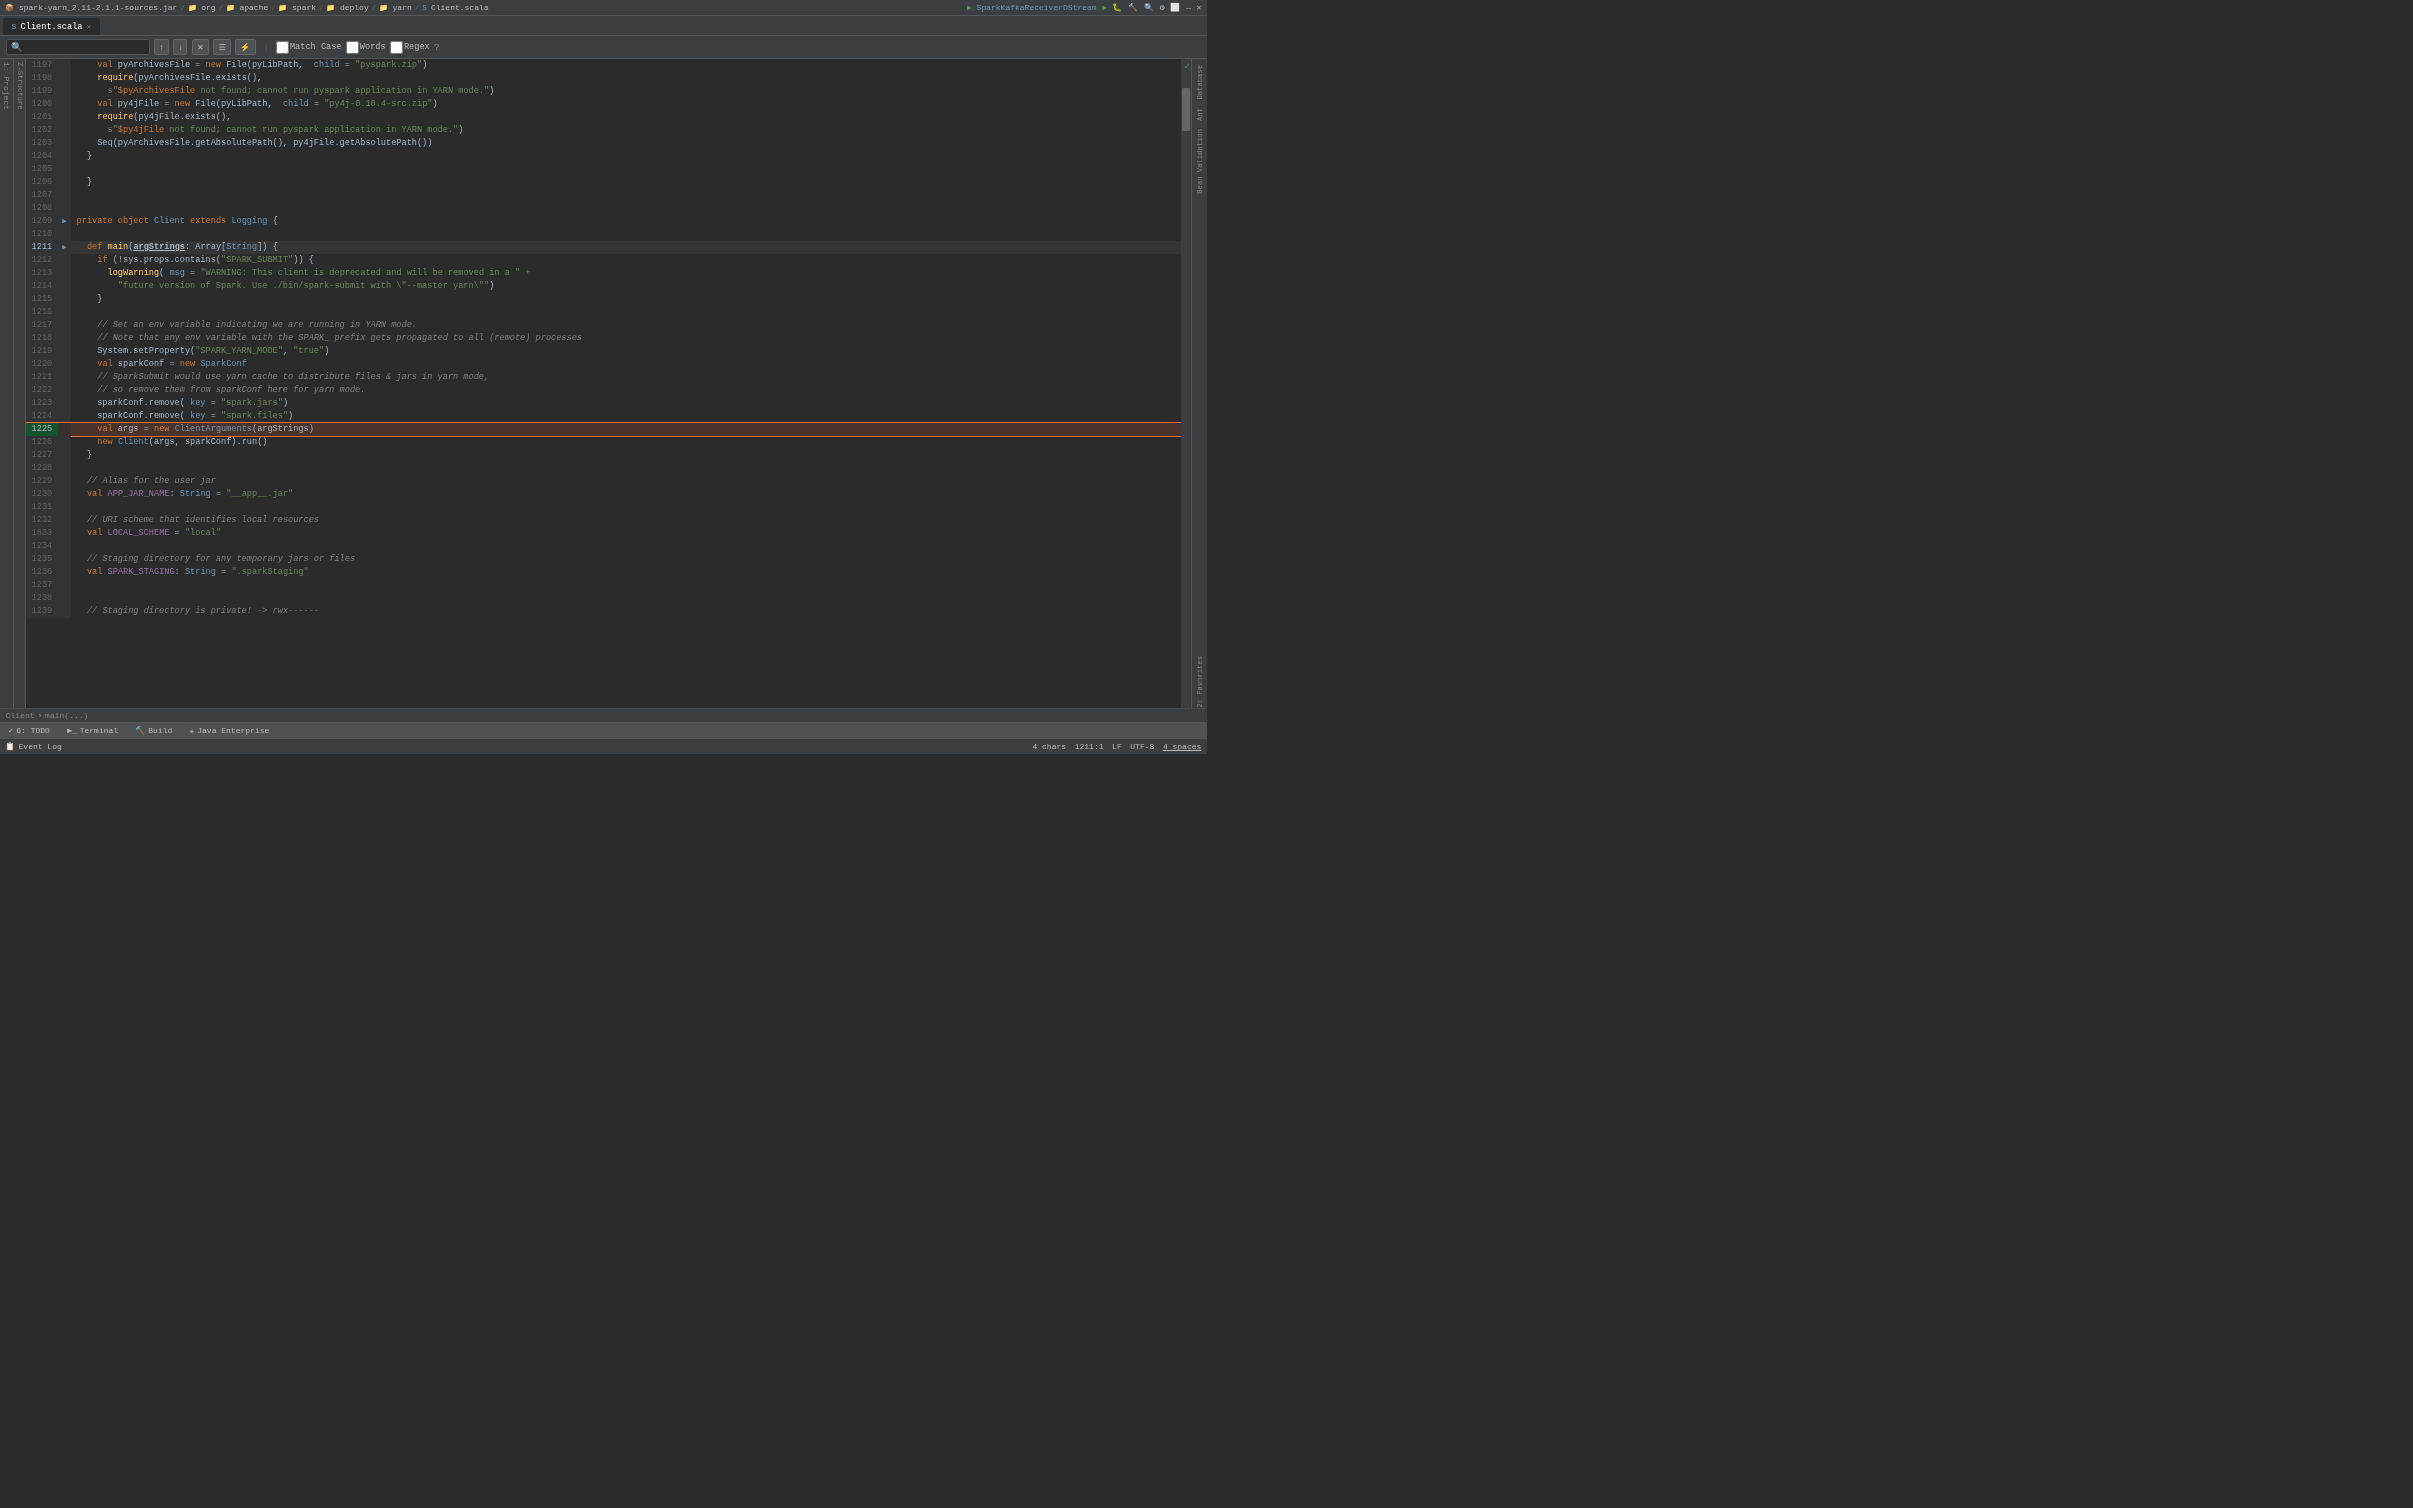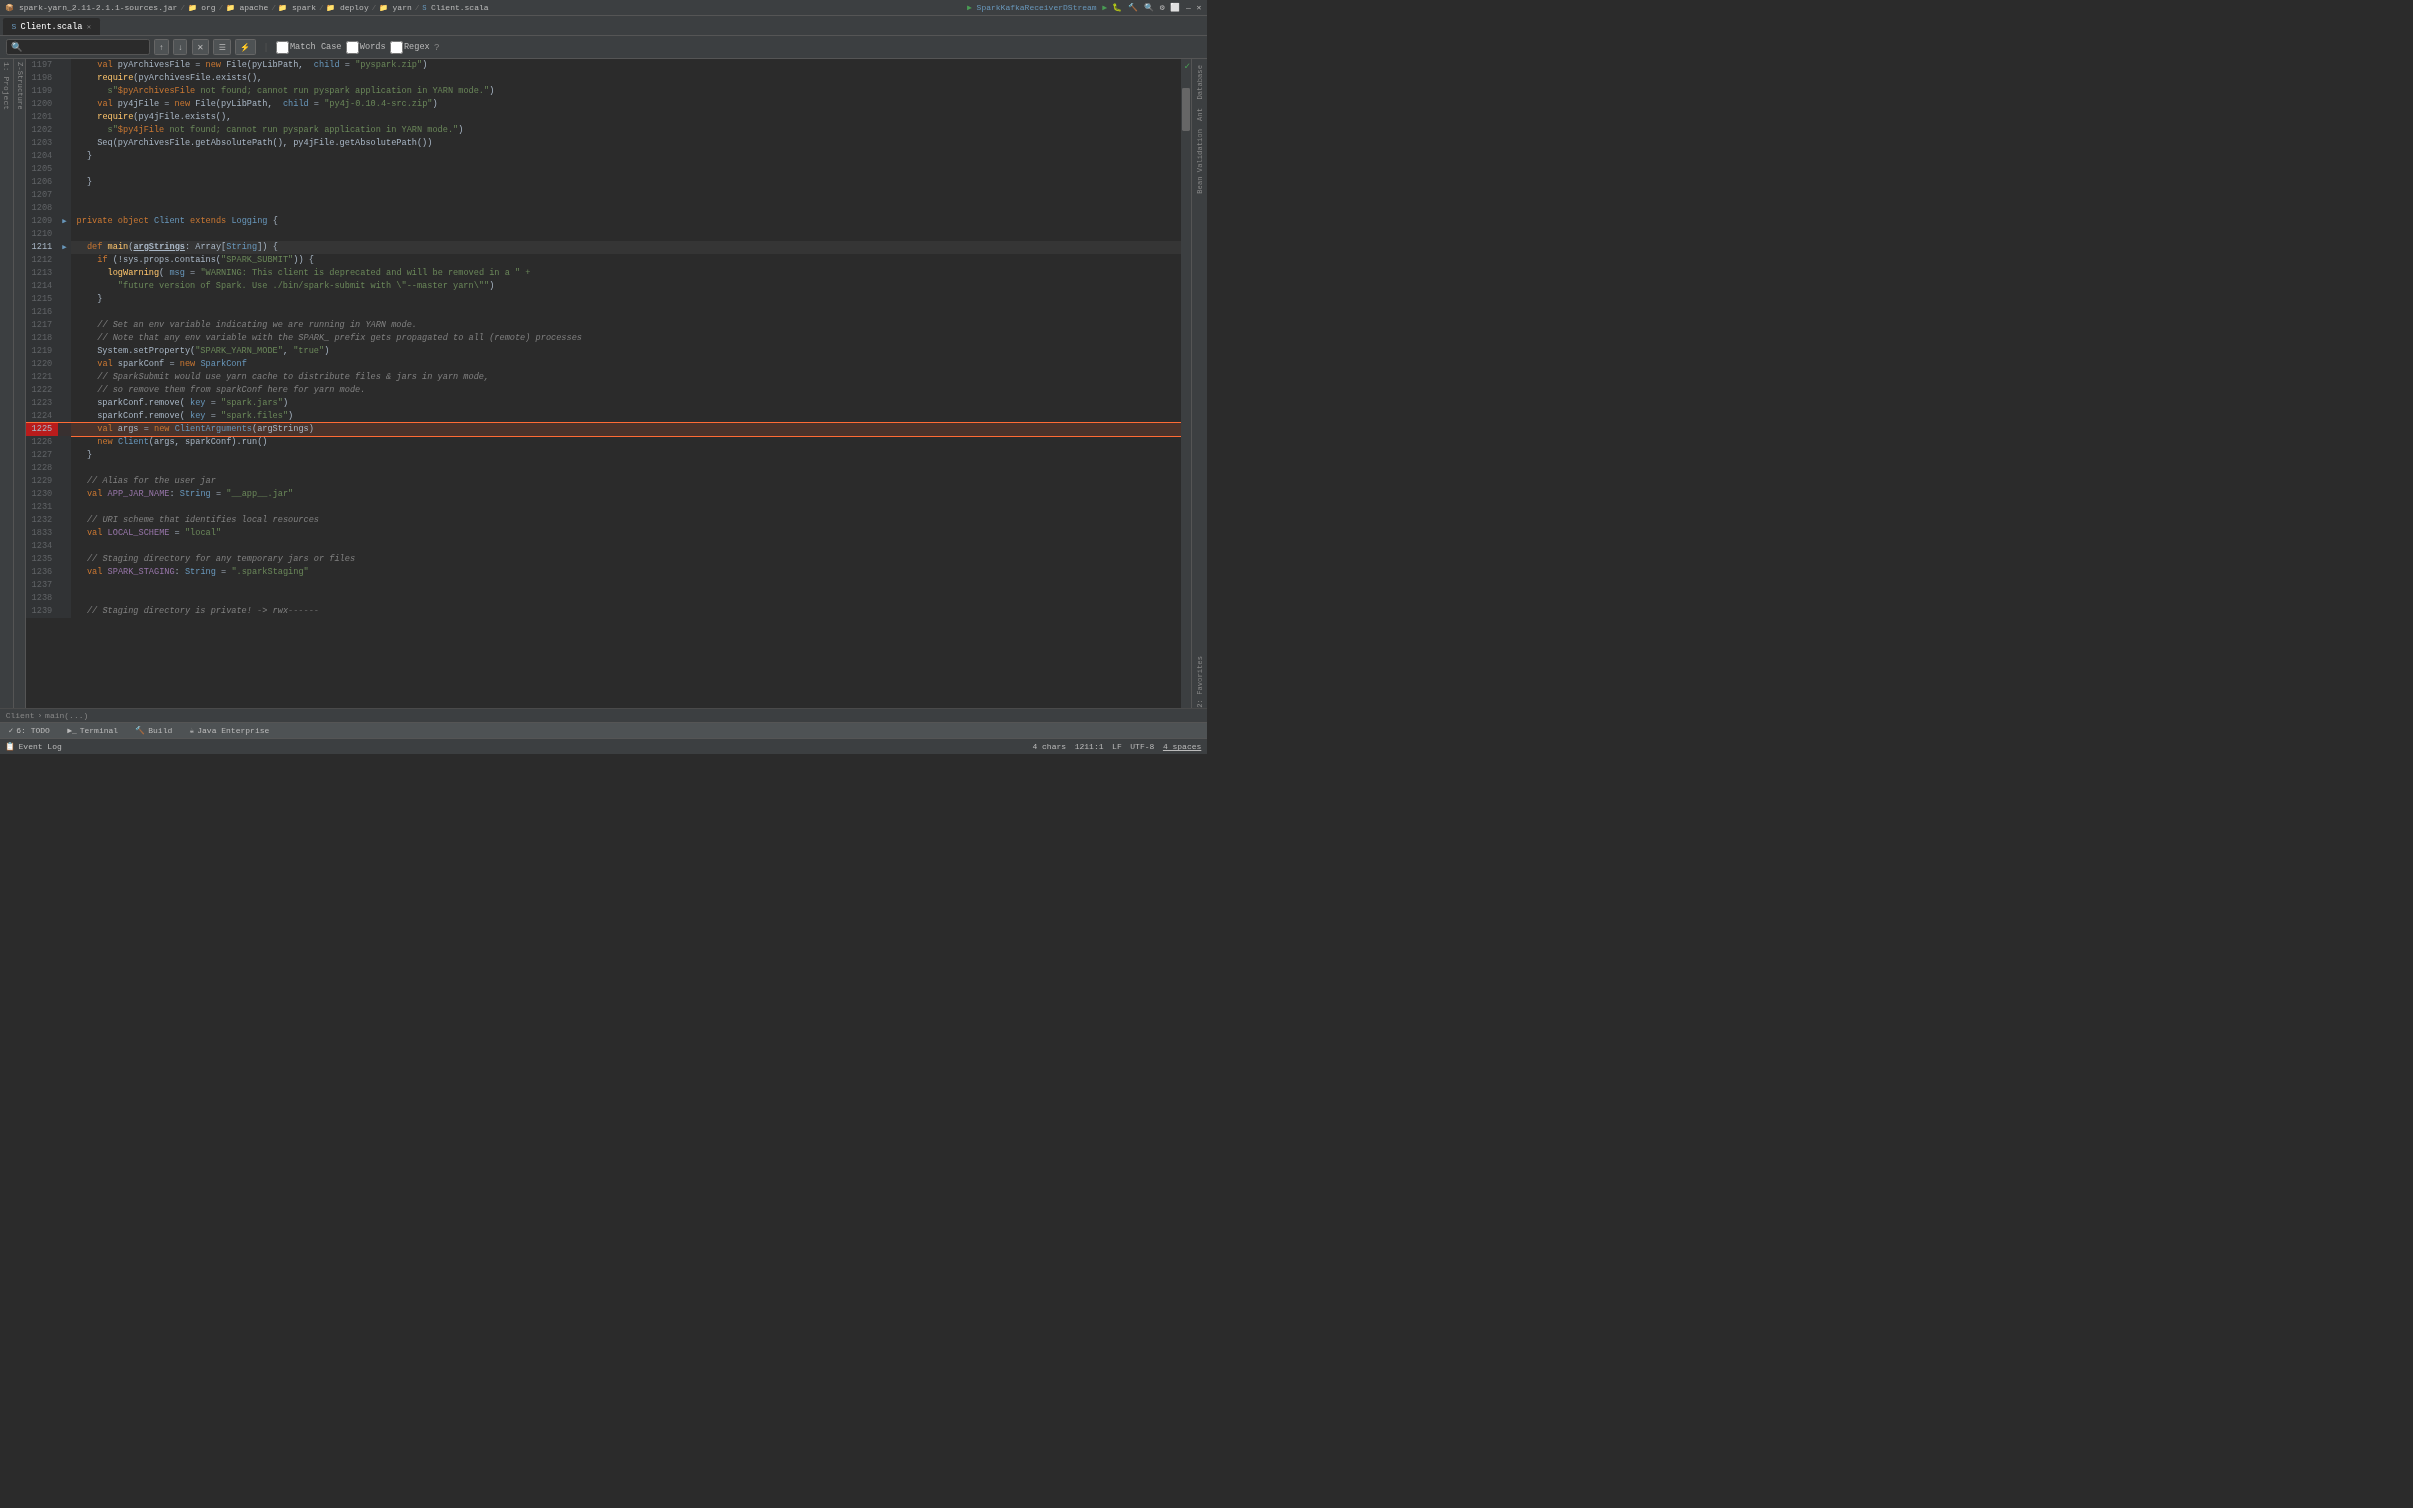--- a/index.html
+++ b/index.html
@@ -525,21 +525,21 @@
         <div class="line-content">    sparkConf.remove( <span class="var-blue">key</span> = <span class="str">"spark.jars"</span>)</div>
       </div>
 
       <div class="code-line">
         <div class="line-gutter">1224</div>
         <div class="line-gutter-icons"></div>
         <div class="line-content">    sparkConf.remove( <span class="var-blue">key</span> = <span class="str">"spark.files"</span>)</div>
       </div>
 
       <div class="code-line line-highlighted">
-        <div class="line-gutter" style="background:#b91c1c; color:#a9b7c6;">1225</div>
+        <div class="line-gutter" style="background:#14532d; color:#a9b7c6;">1225</div>
         <div class="line-gutter-icons" style="background:#383030;"></div>
         <div class="line-content">    <span class="kw">val</span> args = <span class="kw">new</span> <span class="type">ClientArguments</span>(argStrings)</div>
       </div>
 
       <div class="code-line">
         <div class="line-gutter">1226</div>
         <div class="line-gutter-icons"></div>
         <div class="line-content">    <span class="kw">new</span> <span class="type">Client</span>(args, sparkConf).run()</div>
       </div>
 

